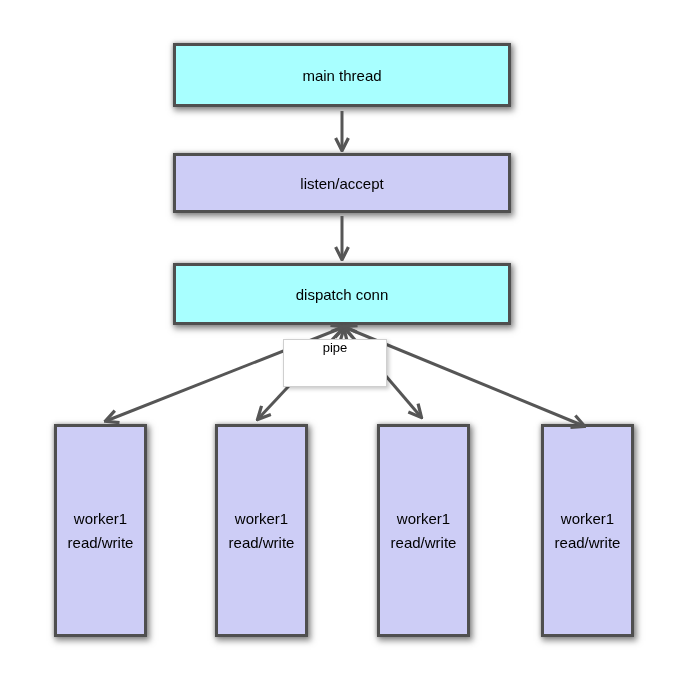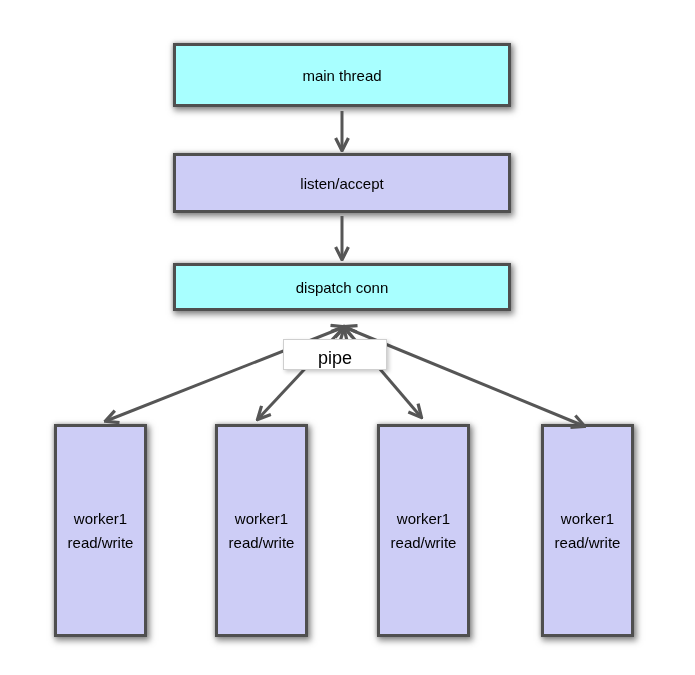--- a/index.html
+++ b/index.html
@@ -25,21 +25,21 @@
     text-align: center;
     color: var(--text, #000);
     z-index: 1;
     box-shadow: 2px 3px 6px 1px rgba(64,64,64,0.55), 0 0 4px rgba(64,64,64,0.35);
   }
   .cyan { background: var(--cyan-fill, #a8ffff); }
   .lavender { background: var(--lavender-fill, #cdcdf6); }
 
   .node.main-thread   { left: 173px; top: 43px;  width: 338px; height: 64px; }
   .node.listen-accept { left: 173px; top: 153px; width: 338px; height: 60px; }
-  .node.dispatch-conn { left: 173px; top: 263px; width: 338px; height: 48px; }
+  .node.dispatch-conn { left: 173px; top: 263px; width: 338px; height: 62px; }
 
   .node.worker { width: 93px; height: 213px; top: 424px; }
   .node.worker .label { white-space: pre-line; line-height: 24px; }
   .worker-1 { left: 54px; }
   .worker-2 { left: 215px; }
   .worker-3 { left: 377px; }
   .worker-4 { left: 541px; }
 
   .wires {
     position: absolute;
@@ -52,27 +52,27 @@
     stroke-width: 3;
   }
   .wires .vee-path {
     fill: none;
     stroke: var(--line, #565656);
     stroke-width: 2;
   }
   .pipe-tag {
     position: absolute;
     left: 283px; top: 339px;
-    width: 104px; height: 31px;
+    width: 104px; height: 48px;
     background: var(--pipe-fill, #fff);
     border: 1px solid var(--pipe-border, #cfcfcf);
     display: flex;
-    align-items: flex-end;
+    align-items: flex-start;
     justify-content: center;
-    font-size: 18px;
+    font-size: 13px;
     z-index: 3;
     box-shadow: 2px 2px 4px rgba(0,0,0,0.22);
   }
 </style>
 </head>
 <body>
 
 <div class="stage">
 
   <div class="node cyan main-thread">

